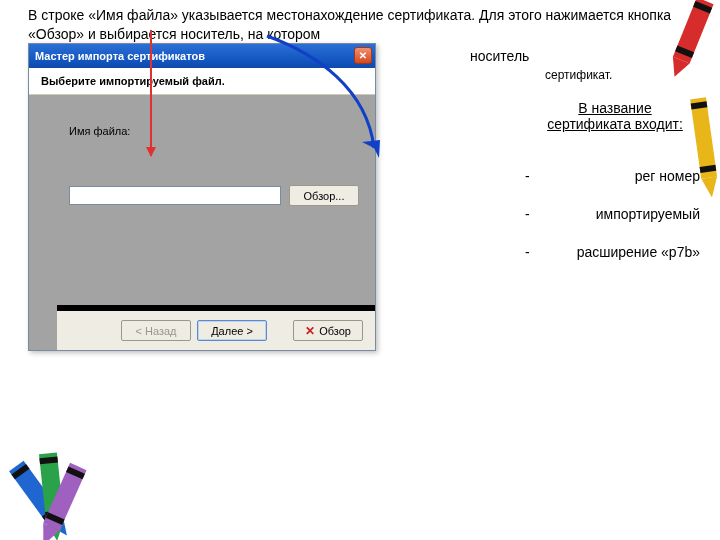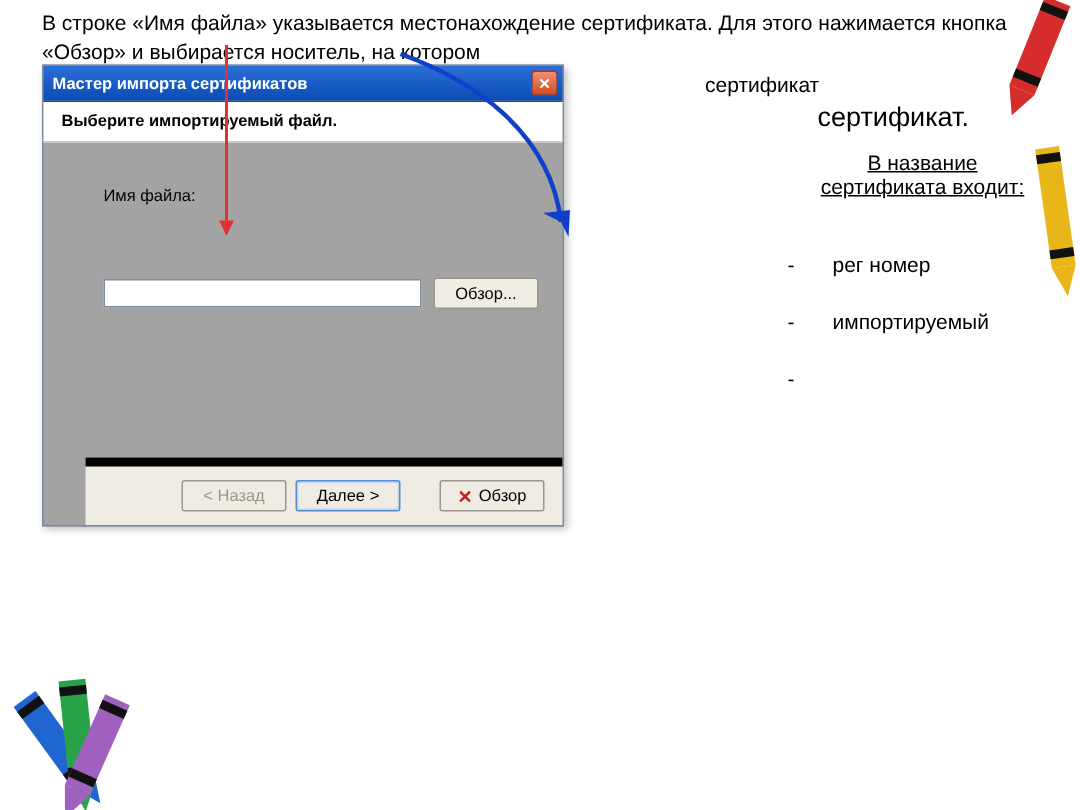--- a/index.html
+++ b/index.html
@@ -27,21 +27,21 @@
     position: absolute;
     top: 48px;
     left: 470px;
     font-size: 14px;
     color:#000;
   }
   .line4 {
     position: absolute;
     top: 68px;
     left: 545px;
-    font-size: 18px;
+    font-size: 12px;
     color:#000;
   }
   .subtitle {
     position: absolute;
     top: 100px;
     left: 545px;
     font-size: 14px;
     color:#000;
     text-align: center;
     width: 140px;
@@ -50,21 +50,21 @@
   .bullets {
     position: absolute;
     top: 168px;
     left: 525px;
     right: 20px;
     font-size: 14px;
     color:#000;
   }
   .bullets .row { margin-bottom: 22px; display:flex;}
   .bullets .dash { width: 30px; }
-  .bullets .txt { flex:1; }
+  .bullets .txt { flex:1;text-align:right; }
   .dialog {
     position: absolute;
     top: 43px;
     left: 28px;
     width: 348px;
     border: 1px solid #7a8aa0;
     background: #a3a3a3;
     box-shadow: 2px 2px 5px rgba(0,0,0,0.25);
     font-size: 11px;
   }
@@ -175,36 +175,37 @@
     bottom:-12px; left:-10px;
     width:110px; height:100px;
   }
 </style>
 </head>
 <body>
 
 <div class="intro">
   <span>В строке «Имя файла» указывается местонахождение сертификата. Для этого нажимается кнопка «Обзор» и выбирается носитель, на котором</span>
 </div>
-<div class="line3">сертификат</div>
+<div class="line3">носитель</div>
 <div class="line4">сертификат.</div>
 
 <div class="subtitle">В название сертификата входит:</div>
 
 <div class="bullets">
   <div class="row">
     <span class="dash">-</span>
     <span class="txt">рег номер</span>
   </div>
   <div class="row">
     <span class="dash">-</span>
     <span class="txt">импортируемый</span>
   </div>
   <div class="row">
     <span class="dash">-</span>
+    <span class="txt">расширение «p7b»</span>
   </div>
 </div>
 
 <div class="dialog">
   <div class="titlebar">
     <span class="title">Мастер импорта сертификатов</span>
     <div class="closebtn">
       <span>✕</span>
     </div>
   </div>

